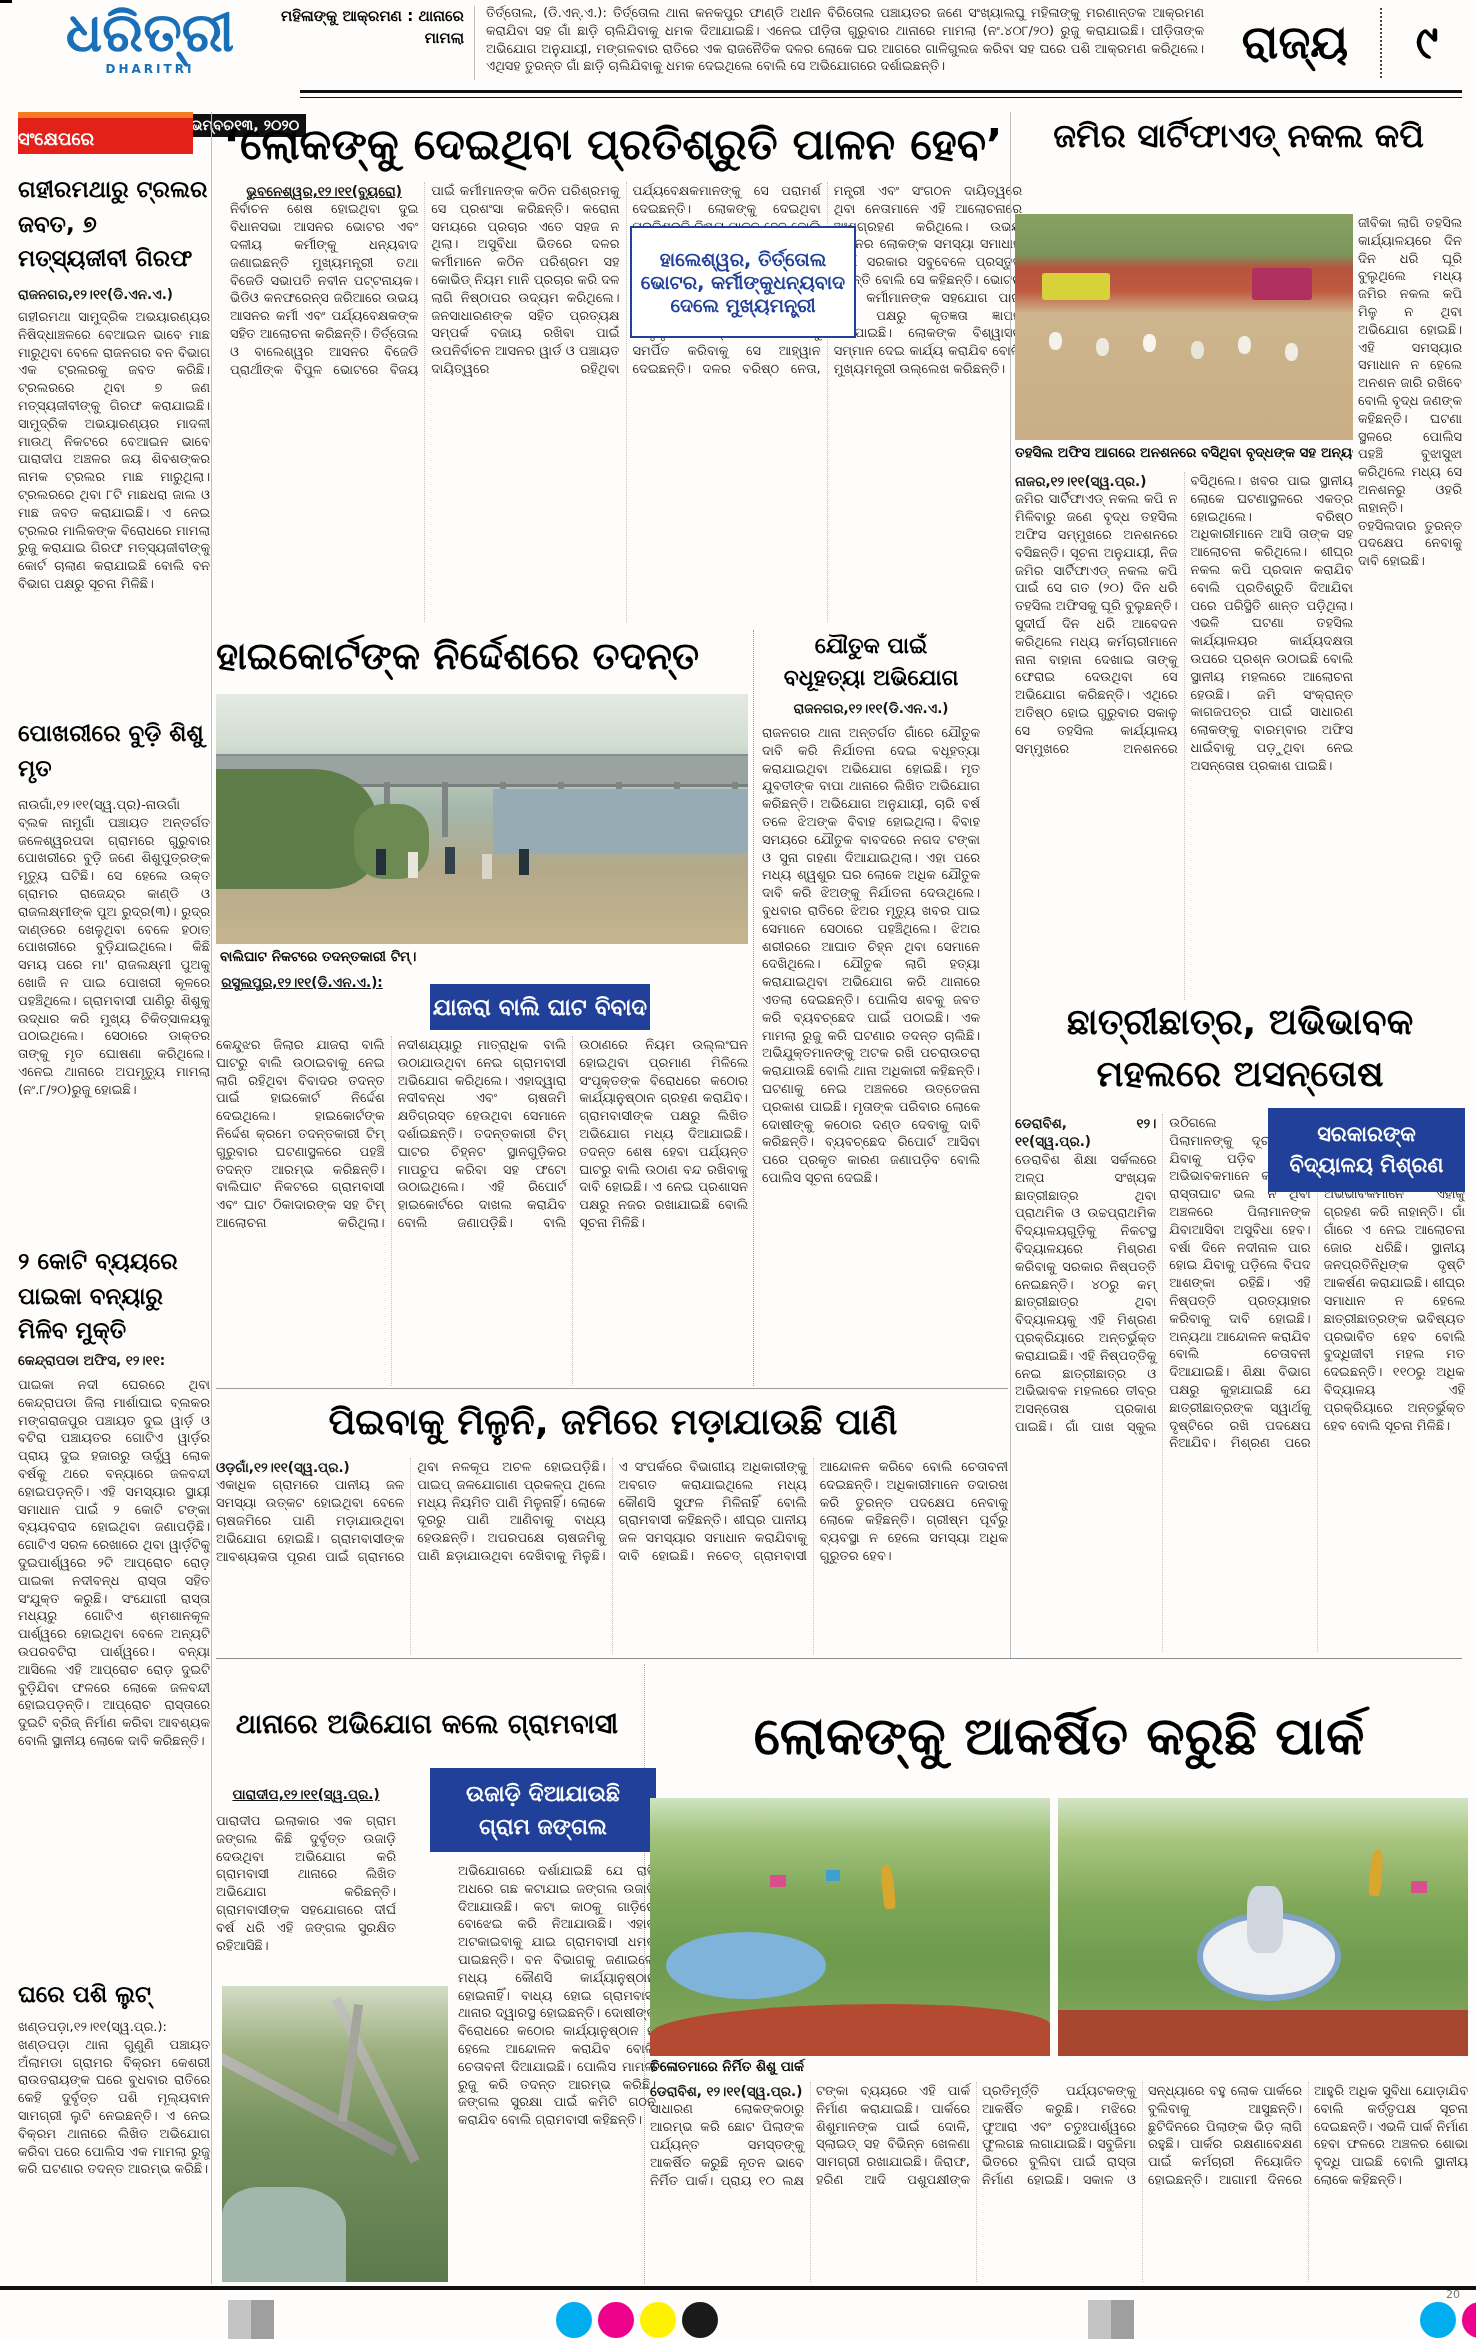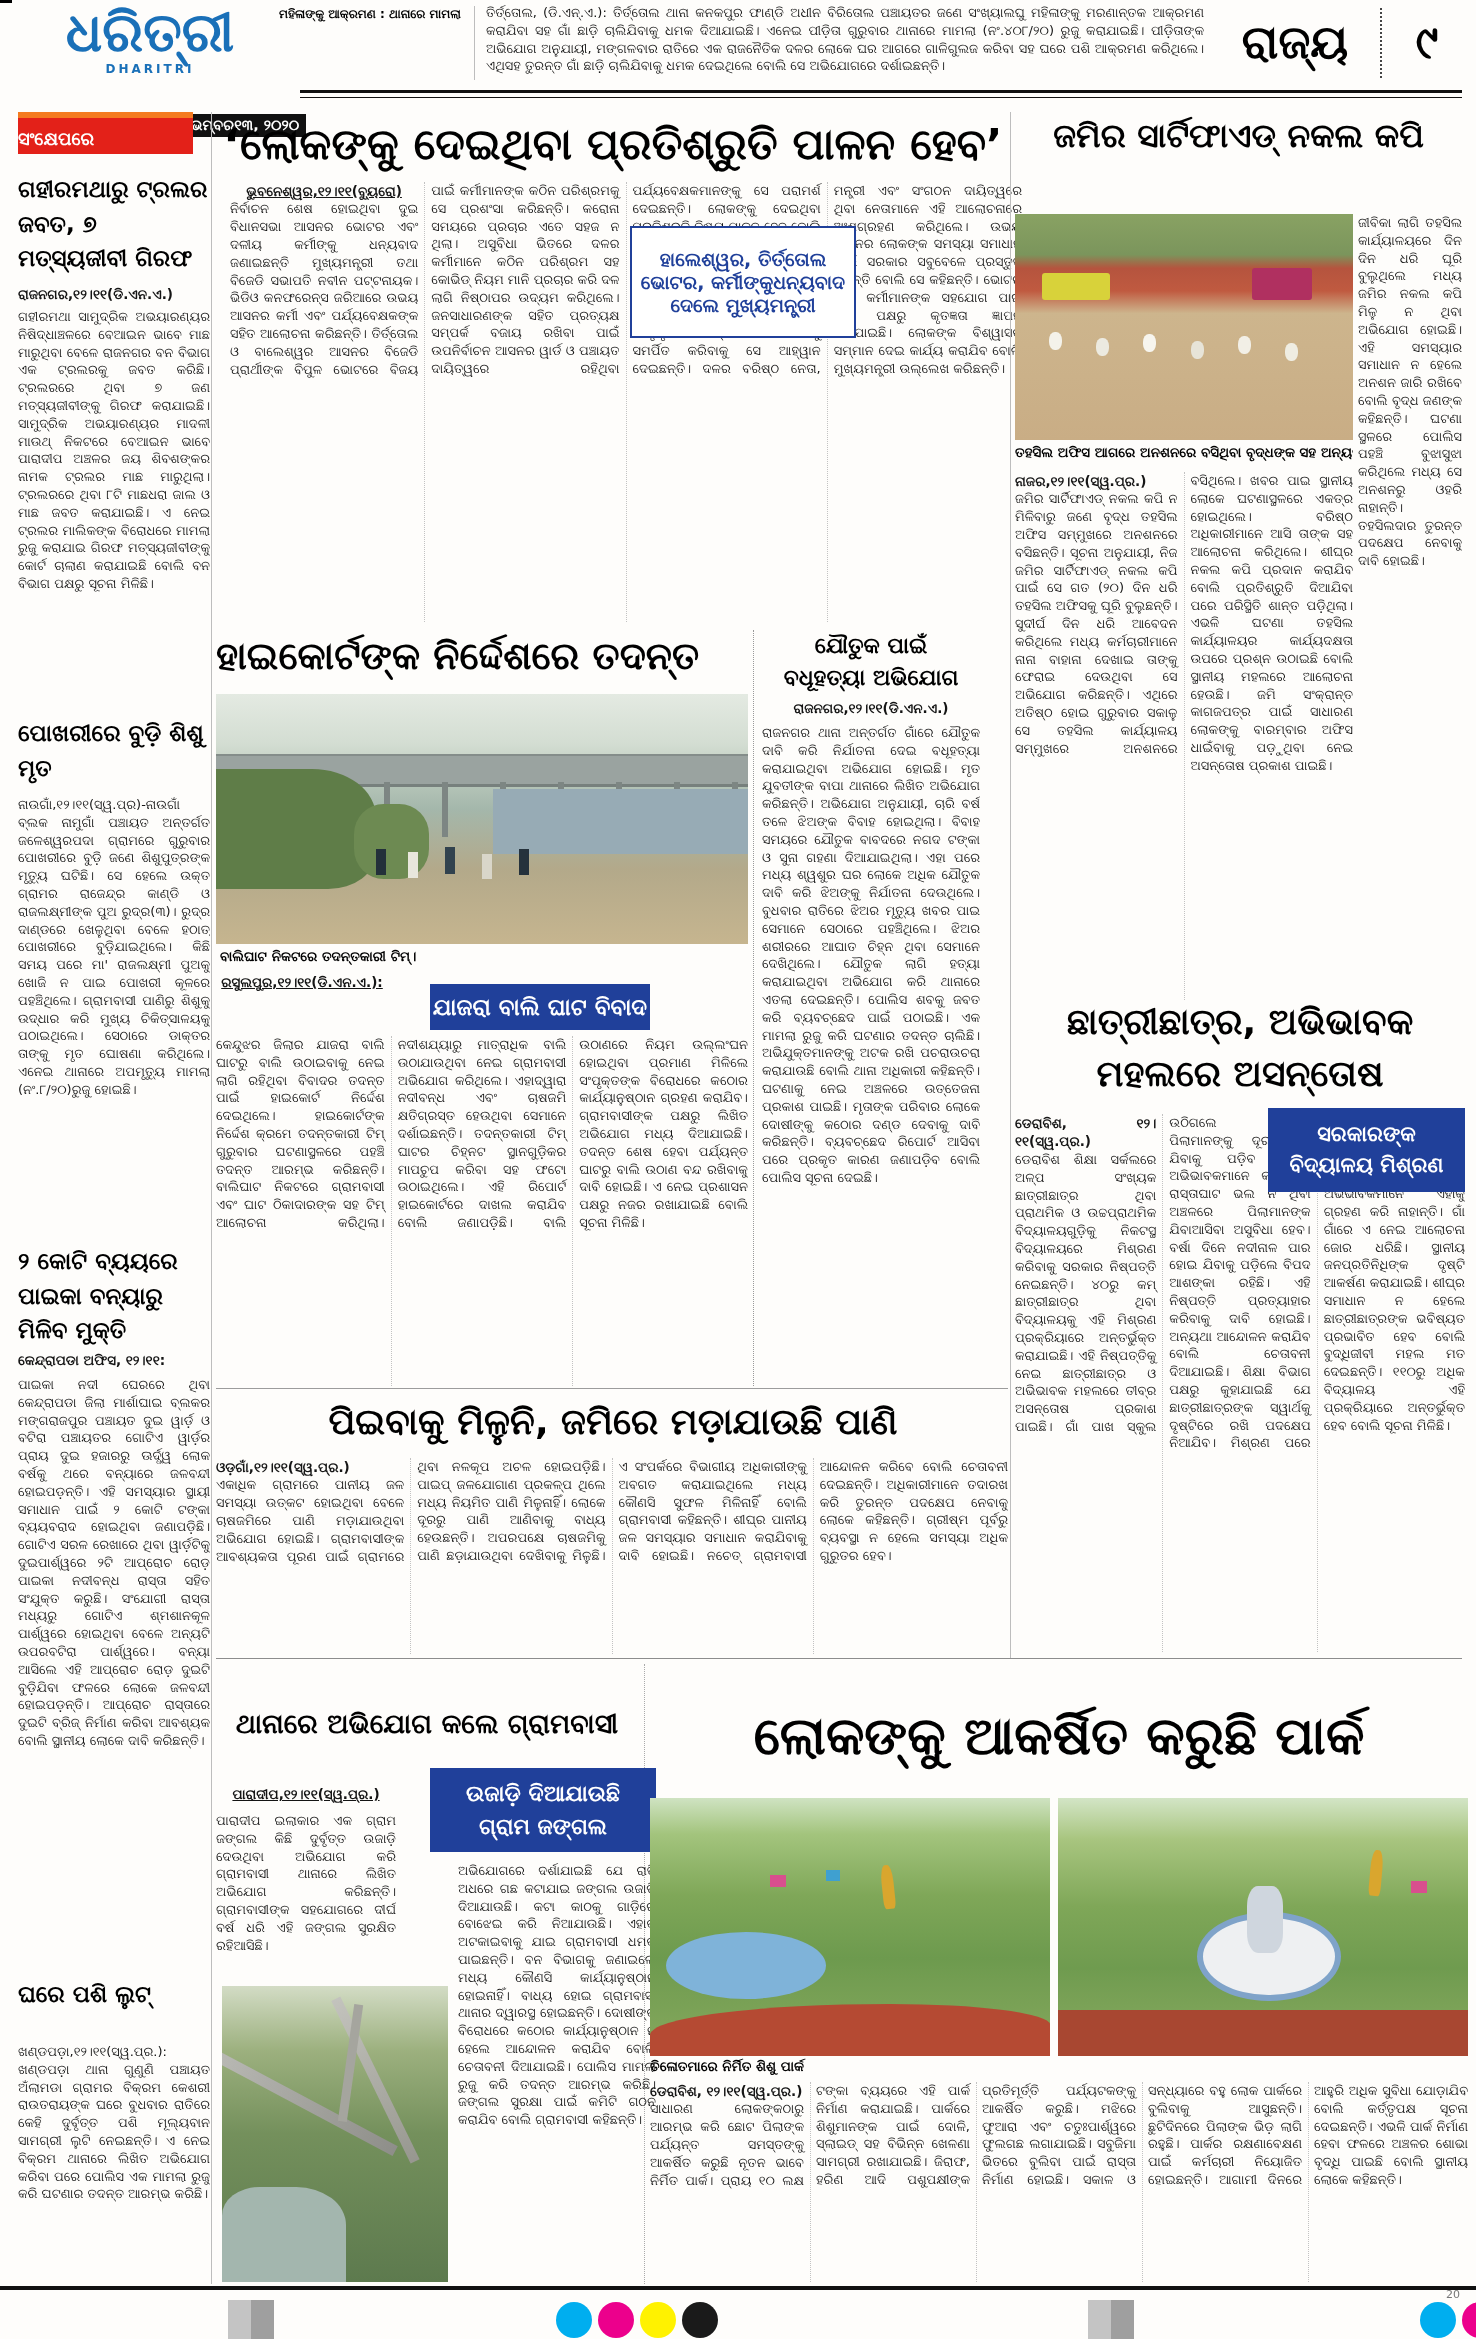--- a/index.html
+++ b/index.html
@@ -30,21 +30,21 @@
 
   <div class="abs" style="left:0;top:88;width:12px;height:3px;background:#000;"></div>
   <div class="abs" style="left:300px;top:90px;width:1162px;height:3px;background:#111;"></div>
   <div class="abs" style="left:300px;top:97px;width:1162px;height:1px;background:#111;"></div>
 
   <div class="abs" style="left:50px;top:2px;width:200px;height:60px;font-size:54px;font-weight:700;color:#1a70b8;text-align:center;line-height:62px;">ଧରିତ୍ରୀ</div>
   <div class="abs" style="left:50px;top:62px;width:200px;font-size:12px;font-weight:700;letter-spacing:3px;color:#1a70b8;text-align:center;">DHARITRI</div>
 
   <div class="abs" style="left:18px;top:82px;width:288px;height:23px;background:#111;color:#fff;font-size:14.5px;font-weight:700;text-align:center;line-height:23px;margin-top:32px;">ଭୁବନେଶ୍ୱର, ଶୁକ୍ରବାର, ନଭେମ୍ବର୧୩, ୨୦୨୦</div>
 
-  <div class="abs hl" style="left:276px;top:6px;width:188px;height:78px;font-size:12px;line-height:1.45;text-align:center;">ମହିଳାଙ୍କୁ ଆକ୍ରମଣ : ଥାନାରେ ମାମଲା</div>
+  <div class="abs hl" style="left:276px;top:6px;width:188px;height:78px;font-size:15px;line-height:1.45;text-align:right;">ମହିଳାଙ୍କୁ ଆକ୍ରମଣ : ଥାନାରେ ମାମଲା</div>
   <div class="abs vrule" style="left:474px;top:6px;height:74px;"></div>
   <div class="abs jt" style="left:486px;top:4px;width:718px;height:80px;">ତିର୍ତ୍ତୋଲ, (ଡି.ଏନ୍.ଏ.): ତିର୍ତ୍ତୋଲ ଥାନା କନକପୁର ଫାଣ୍ଡି ଅଧୀନ ବିରିତୋଲ ପଞ୍ଚାୟତର ଜଣେ ସଂଖ୍ୟାଲଘୁ ମହିଳାଙ୍କୁ ମରଣାନ୍ତକ ଆକ୍ରମଣ କରାଯିବା ସହ ଗାଁ ଛାଡ଼ି ଚାଲିଯିବାକୁ ଧମକ ଦିଆଯାଇଛି। ଏନେଇ ପୀଡ଼ିତା ଗୁରୁବାର ଥାନାରେ ମାମଲା (ନଂ.୪୦୮/୨୦) ରୁଜୁ କରାଯାଇଛି। ପୀଡ଼ିତାଙ୍କ ଅଭିଯୋଗ ଅନୁଯାୟୀ, ମଙ୍ଗଳବାର ରାତିରେ ଏକ ରାଜନୈତିକ ଦଳର ଲୋକେ ଘର ଆଗରେ ଗାଳିଗୁଲଜ କରିବା ସହ ଘରେ ପଶି ଆକ୍ରମଣ କରିଥିଲେ। ଏଥିସହ ତୁରନ୍ତ ଗାଁ ଛାଡ଼ି ଚାଲିଯିବାକୁ ଧମକ ଦେଇଥିଲେ ବୋଲି ସେ ଅଭିଯୋଗରେ ଦର୍ଶାଇଛନ୍ତି।</div>
 
   <div class="abs hl" style="left:1222px;top:10px;width:146px;height:64px;font-size:46px;line-height:64px;text-align:center;">ରାଜ୍ୟ</div>
   <div class="abs vdot" style="left:1380px;top:8px;height:70px;"></div>
   <div class="abs hl" style="left:1392px;top:10px;width:70px;height:64px;font-size:46px;line-height:64px;text-align:center;">୯</div>
 
   <div class="abs vrule" style="left:211px;top:112px;height:2172px;"></div>
   <div class="abs" style="left:18px;top:112px;width:175px;height:6px;background:#f47b20;"></div>
   <div class="abs" style="left:18px;top:118px;width:175px;height:36px;background:#e32119;color:#fff;font-size:18px;font-weight:700;text-align:left;line-height:41px;">ସଂକ୍ଷେପରେ</div>
@@ -54,21 +54,21 @@
   <div class="abs jt" style="left:18px;top:308px;width:192px;height:398px;">ଗହୀରମଥା ସାମୁଦ୍ରିକ ଅଭୟାରଣ୍ୟର ନିଷିଦ୍ଧାଞ୍ଚଳରେ ବେଆଇନ ଭାବେ ମାଛ ମାରୁଥିବା ବେଳେ ରାଜନଗର ବନ ବିଭାଗ ଏକ ଟ୍ରଲରକୁ ଜବତ କରିଛି। ଟ୍ରଲରରେ ଥିବା ୭ ଜଣ ମତ୍ସ୍ୟଜୀବୀଙ୍କୁ ଗିରଫ କରାଯାଇଛି। ସାମୁଦ୍ରିକ ଅଭୟାରଣ୍ୟର ମାଦଳୀ ମାଉଥ୍ ନିକଟରେ ବେଆଇନ ଭାବେ ପାରାଦୀପ ଅଞ୍ଚଳର ଜୟ ଶିବଶଙ୍କର ନାମକ ଟ୍ରଲର ମାଛ ମାରୁଥିଲା। ଟ୍ରଲରରେ ଥିବା ୮ଟି ମାଛଧରା ଜାଲ ଓ ମାଛ ଜବତ କରାଯାଇଛି। ଏ ନେଇ ଟ୍ରଲର ମାଲିକଙ୍କ ବିରୋଧରେ ମାମଲା ରୁଜୁ କରାଯାଇ ଗିରଫ ମତ୍ସ୍ୟଜୀବୀଙ୍କୁ କୋର୍ଟ ଚାଲାଣ କରାଯାଇଛି ବୋଲି ବନ ବିଭାଗ ପକ୍ଷରୁ ସୂଚନା ମିଳିଛି।</div>
 
   <div class="abs hl" style="left:18px;top:716px;width:192px;font-size:23px;line-height:1.5;">ପୋଖରୀରେ ବୁଡ଼ି ଶିଶୁ ମୃତ</div>
   <div class="abs jt" style="left:18px;top:796px;width:192px;height:440px;">ନାଉଗାଁ,୧୨।୧୧(ସ୍ୱ.ପ୍ର)-ନାଉଗାଁ ବ୍ଲକ ନାମୁଗାଁ ପଞ୍ଚାୟତ ଅନ୍ତର୍ଗତ ଜଳେଶ୍ୱରପଦା ଗ୍ରାମରେ ଗୁରୁବାର ପୋଖରୀରେ ବୁଡ଼ି ଜଣେ ଶିଶୁପୁତ୍ରଙ୍କ ମୃତ୍ୟୁ ଘଟିଛି। ସେ ହେଲେ ଉକ୍ତ ଗ୍ରାମର ରାଜେନ୍ଦ୍ର କାଣ୍ଡି ଓ ରାଜଲକ୍ଷ୍ମୀଙ୍କ ପୁଅ ରୁଦ୍ର(୩)। ରୁଦ୍ର ଦାଣ୍ଡରେ ଖେଳୁଥିବା ବେଳେ ହଠାତ୍ ପୋଖରୀରେ ବୁଡ଼ିଯାଇଥିଲେ। କିଛି ସମୟ ପରେ ମା' ରାଜଲକ୍ଷ୍ମୀ ପୁଅକୁ ଖୋଜି ନ ପାଇ ପୋଖରୀ କୂଳରେ ପହଞ୍ଚିଥିଲେ। ଗ୍ରାମବାସୀ ପାଣିରୁ ଶିଶୁକୁ ଉଦ୍ଧାର କରି ମୁଖ୍ୟ ଚିକିତ୍ସାଳୟକୁ ପଠାଇଥିଲେ। ସେଠାରେ ଡାକ୍ତର ତାଙ୍କୁ ମୃତ ଘୋଷଣା କରିଥିଲେ। ଏନେଇ ଥାନାରେ ଅପମୃତ୍ୟୁ ମାମଲା (ନଂ.୮/୨୦)ରୁଜୁ ହୋଇଛି।</div>
 
   <div class="abs hl" style="left:18px;top:1244px;width:192px;font-size:23px;line-height:1.5;">୨ କୋଟି ବ୍ୟୟରେ ପାଇକା ବନ୍ୟାରୁ ମିଳିବ ମୁକ୍ତି</div>
   <div class="abs dl" style="left:18px;top:1352px;width:192px;">କେନ୍ଦ୍ରାପଡା ଅଫିସ, ୧୨।୧୧:</div>
   <div class="abs jt" style="left:18px;top:1376px;width:192px;height:598px;">ପାଇକା ନଦୀ ଘେରରେ ଥିବା କେନ୍ଦ୍ରାପଡା ଜିଲା ମାର୍ଶାଘାଇ ବ୍ଲକର ମଙ୍ଗରାଜପୁର ପଞ୍ଚାୟତ ଦୁଇ ୱାର୍ଡ଼ ଓ ବଟିରା ପଞ୍ଚାୟତର ଗୋଟିଏ ୱାର୍ଡ଼ର ପ୍ରାୟ ଦୁଇ ହଜାରରୁ ଊର୍ଦ୍ଧ୍ୱ ଲୋକ ବର୍ଷକୁ ଥରେ ବନ୍ୟାରେ ଜଳବନ୍ଦୀ ହୋଇପଡ଼ନ୍ତି। ଏହି ସମସ୍ୟାର ସ୍ଥାୟୀ ସମାଧାନ ପାଇଁ ୨ କୋଟି ଟଙ୍କା ବ୍ୟୟବରାଦ ହୋଇଥିବା ଜଣାପଡ଼ିଛି। ଗୋଟିଏ ସରଳ ରେଖାରେ ଥିବା ୱାର୍ଡ଼ଟିକୁ ଦୁଇପାର୍ଶ୍ୱରେ ୨ଟି ଆପ୍ରୋଚ ରୋଡ଼ ପାଇକା ନଦୀବନ୍ଧ ରାସ୍ତା ସହିତ ସଂଯୁକ୍ତ କରୁଛି। ସଂଯୋଗୀ ରାସ୍ତା ମଧ୍ୟରୁ ଗୋଟିଏ ଶ୍ମଶାନକୂଳ ପାର୍ଶ୍ୱରେ ହୋଇଥିବା ବେଳେ ଅନ୍ୟଟି ଉପରବଟିରା ପାର୍ଶ୍ୱରେ। ବନ୍ୟା ଆସିଲେ ଏହି ଆପ୍ରୋଚ ରୋଡ଼ ଦୁଇଟି ବୁଡ଼ିଯିବା ଫଳରେ ଲୋକେ ଜଳବନ୍ଦୀ ହୋଇପଡ଼ନ୍ତି। ଆପ୍ରୋଚ ରାସ୍ତାରେ ଦୁଇଟି ବ୍ରିଜ୍ ନିର୍ମାଣ କରିବା ଆବଶ୍ୟକ ବୋଲି ସ୍ଥାନୀୟ ଲୋକେ ଦାବି କରିଛନ୍ତି।</div>
 
   <div class="abs hl" style="left:18px;top:1978px;width:192px;font-size:23px;line-height:1.4;">ଘରେ ପଶି ଲୁଟ୍</div>
-  <div class="abs jt" style="left:18px;top:2018px;width:192px;height:264px;margin-top:25px;">ଖଣ୍ଡପଡ଼ା,୧୨।୧୧(ସ୍ୱ.ପ୍ର.): ଖଣ୍ଡପଡ଼ା ଥାନା ଗୁଣୁଣି ପଞ୍ଚାୟତ ଅଁଲାମଡା ଗ୍ରାମର ବିକ୍ରମ କେଶରୀ ରାଉତରାୟଙ୍କ ଘରେ ବୁଧବାର ରାତିରେ କେହି ଦୁର୍ବୃତ୍ତ ପଶି ମୂଲ୍ୟବାନ ସାମଗ୍ରୀ ଲୁଟି ନେଇଛନ୍ତି। ଏ ନେଇ ବିକ୍ରମ ଥାନାରେ ଲିଖିତ ଅଭିଯୋଗ କରିବା ପରେ ପୋଲିସ ଏକ ମାମଲା ରୁଜୁ କରି ଘଟଣାର ତଦନ୍ତ ଆରମ୍ଭ କରିଛି।</div>
+  <div class="abs jt" style="left:18px;top:2018px;width:192px;height:264px;">ଖଣ୍ଡପଡ଼ା,୧୨।୧୧(ସ୍ୱ.ପ୍ର.): ଖଣ୍ଡପଡ଼ା ଥାନା ଗୁଣୁଣି ପଞ୍ଚାୟତ ଅଁଲାମଡା ଗ୍ରାମର ବିକ୍ରମ କେଶରୀ ରାଉତରାୟଙ୍କ ଘରେ ବୁଧବାର ରାତିରେ କେହି ଦୁର୍ବୃତ୍ତ ପଶି ମୂଲ୍ୟବାନ ସାମଗ୍ରୀ ଲୁଟି ନେଇଛନ୍ତି। ଏ ନେଇ ବିକ୍ରମ ଥାନାରେ ଲିଖିତ ଅଭିଯୋଗ କରିବା ପରେ ପୋଲିସ ଏକ ମାମଲା ରୁଜୁ କରି ଘଟଣାର ତଦନ୍ତ ଆରମ୍ଭ କରିଛି।</div>
 
   <div class="abs hl ctr" style="left:218px;top:114px;width:790px;height:60px;font-size:43px;line-height:60px;">‘ଲୋକଙ୍କୁ ଦେଇଥିବା ପ୍ରତିଶ୍ରୁତି ପାଳନ ହେବ’</div>
   <div class="abs jt cols4" style="left:230px;top:182px;width:792px;height:440px;">
     <div class="dlu ctr">ଭୁବନେଶ୍ୱର,୧୨।୧୧(ବ୍ୟୁରୋ)</div>
     <div>ନିର୍ବାଚନ ଶେଷ ହୋଇଥିବା ଦୁଇ ବିଧାନସଭା ଆସନର ଭୋଟର ଏବଂ ଦଳୀୟ କର୍ମୀଙ୍କୁ ଧନ୍ୟବାଦ ଜଣାଇଛନ୍ତି ମୁଖ୍ୟମନ୍ତ୍ରୀ ତଥା ବିଜେଡି ସଭାପତି ନବୀନ ପଟ୍ଟନାୟକ। ଭିଡିଓ କନଫରେନ୍ସ ଜରିଆରେ ଉଭୟ ଆସନର କର୍ମୀ ଏବଂ ପର୍ଯ୍ୟବେକ୍ଷକଙ୍କ ସହିତ ଆଲୋଚନା କରିଛନ୍ତି। ତିର୍ତ୍ତୋଲ ଓ ବାଲେଶ୍ୱର ଆସନର ବିଜେଡି ପ୍ରାର୍ଥୀଙ୍କ ବିପୁଳ ଭୋଟରେ ବିଜୟ ପାଇଁ କର୍ମୀମାନଙ୍କ କଠିନ ପରିଶ୍ରମକୁ ସେ ପ୍ରଶଂସା କରିଛନ୍ତି। କରୋନା ସମୟରେ ପ୍ରଚାର ଏତେ ସହଜ ନ ଥିଲା। ଅସୁବିଧା ଭିତରେ ଦଳର କର୍ମୀମାନେ କଠିନ ପରିଶ୍ରମ ସହ କୋଭିଡ୍ ନିୟମ ମାନି ପ୍ରଚାର କରି ଦଳ ଲାଗି ନିଷ୍ଠାପର ଉଦ୍ୟମ କରିଥିଲେ। ଜନସାଧାରଣଙ୍କ ସହିତ ପ୍ରତ୍ୟକ୍ଷ ସମ୍ପର୍କ ବଜାୟ ରଖିବା ପାଇଁ ଉପନିର୍ବାଚନ ଆସନର ୱାର୍ଡ ଓ ପଞ୍ଚାୟତ ଦାୟିତ୍ୱରେ ରହିଥିବା ପର୍ଯ୍ୟବେକ୍ଷକମାନଙ୍କୁ ସେ ପରାମର୍ଶ ଦେଇଛନ୍ତି। ଲୋକଙ୍କୁ ଦେଇଥିବା ପ୍ରତିଶ୍ରୁତି ନିଶ୍ଚୟ ପାଳନ ହେବ ବୋଲି ମୁଖ୍ୟମନ୍ତ୍ରୀ କହିଛନ୍ତି। ନିର୍ବାଚନ ସମୟରେ କରାଯାଇଥିବା ପ୍ରତିଶ୍ରୁତିକୁ ପୂରଣ କରିବା ଲାଗି ସରକାର ନିଷ୍ଠାର ସହ କାର୍ଯ୍ୟ କରିବେ। ଏହି ଅବସରରେ ନବନିର୍ବାଚିତ ବିଧାୟକ ଏବଂ ଦଳୀୟ ନେତୃବୃନ୍ଦ ଲୋକଙ୍କ ସେବାରେ ନିଜକୁ ସମର୍ପିତ କରିବାକୁ ସେ ଆହ୍ୱାନ ଦେଇଛନ୍ତି। ଦଳର ବରିଷ୍ଠ ନେତା, ମନ୍ତ୍ରୀ ଏବଂ ସଂଗଠନ ଦାୟିତ୍ୱରେ ଥିବା ନେତାମାନେ ଏହି ଆଲୋଚନାରେ ଅଂଶଗ୍ରହଣ କରିଥିଲେ। ଉଭୟ ଆସନର ଲୋକଙ୍କ ସମସ୍ୟା ସମାଧାନ ପାଇଁ ସରକାର ସବୁବେଳେ ପ୍ରସ୍ତୁତ ଅଛନ୍ତି ବୋଲି ସେ କହିଛନ୍ତି। ଭୋଟର ଏବଂ କର୍ମୀମାନଙ୍କ ସହଯୋଗ ପାଇଁ ଦଳ ପକ୍ଷରୁ କୃତଜ୍ଞତା ଜ୍ଞାପନ କରାଯାଇଛି। ଲୋକଙ୍କ ବିଶ୍ୱାସକୁ ସମ୍ମାନ ଦେଇ କାର୍ଯ୍ୟ କରାଯିବ ବୋଲି ମୁଖ୍ୟମନ୍ତ୍ରୀ ଉଲ୍ଲେଖ କରିଛନ୍ତି।</div>
   </div>
   <div class="abs" style="left:630px;top:226px;width:222px;height:108px;background:#fff;border:2px solid #20409a;display:flex;flex-direction:column;align-items:center;justify-content:center;color:#20409a;font-weight:700;">
     <div style="font-size:19px;">ହାଲେଶ୍ୱର, ତିର୍ତ୍ତୋଲ</div>
     <div style="font-size:19px;">ଭୋଟର, କର୍ମୀଙ୍କୁଧନ୍ୟବାଦ</div>
     <div style="font-size:19px;">ଦେଲେ ମୁଖ୍ୟମନ୍ତ୍ରୀ</div>

